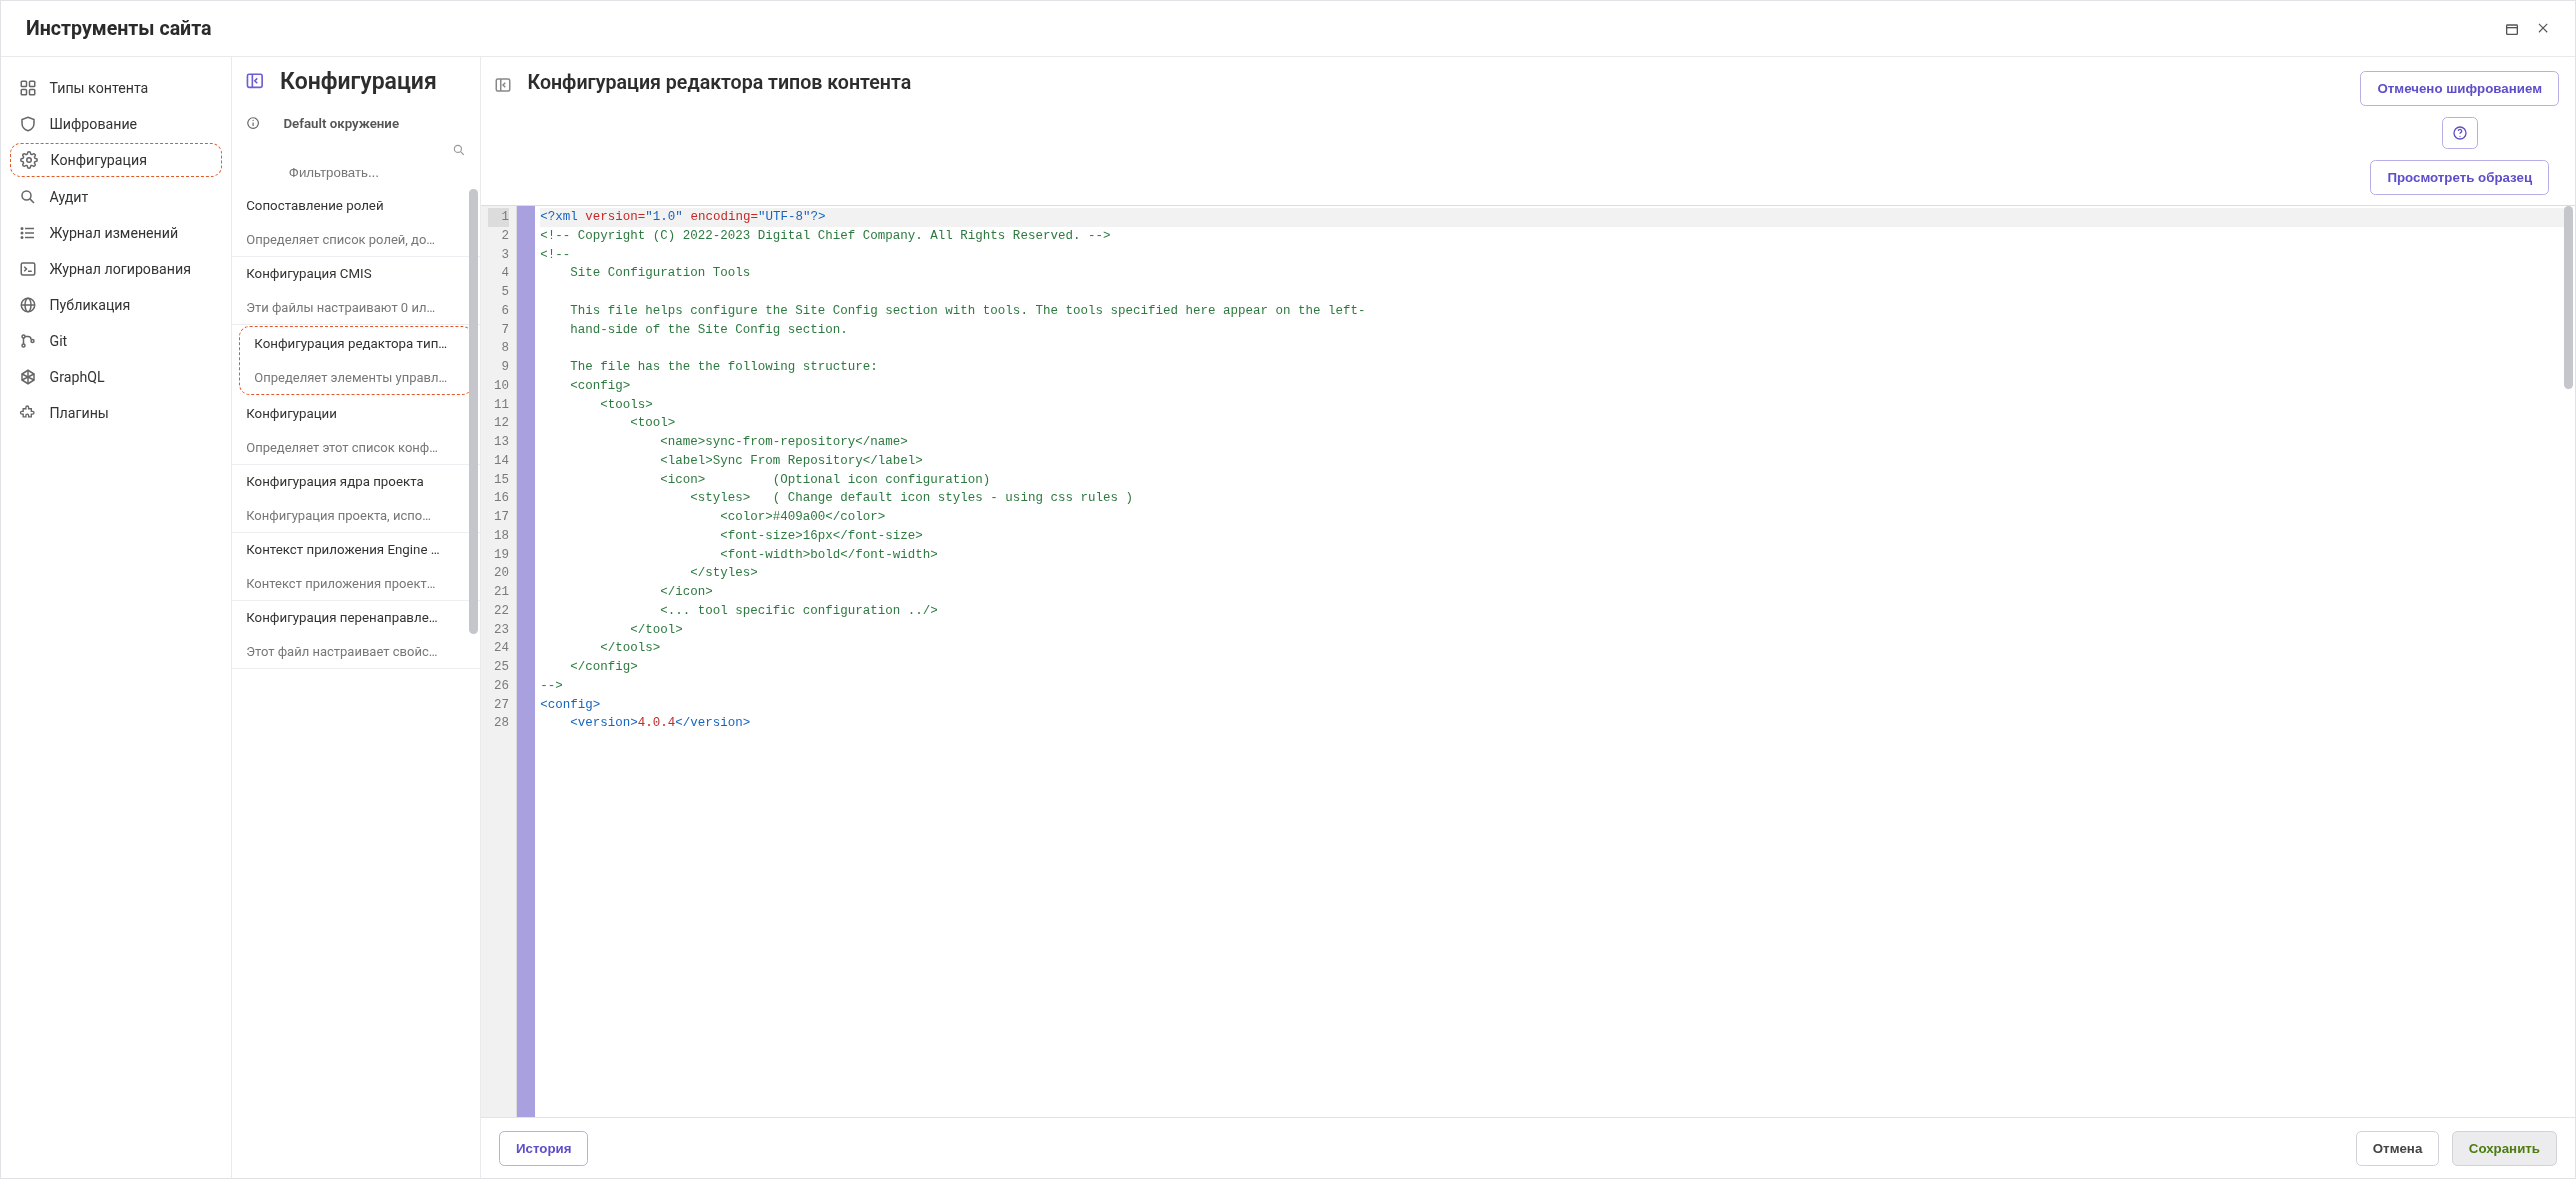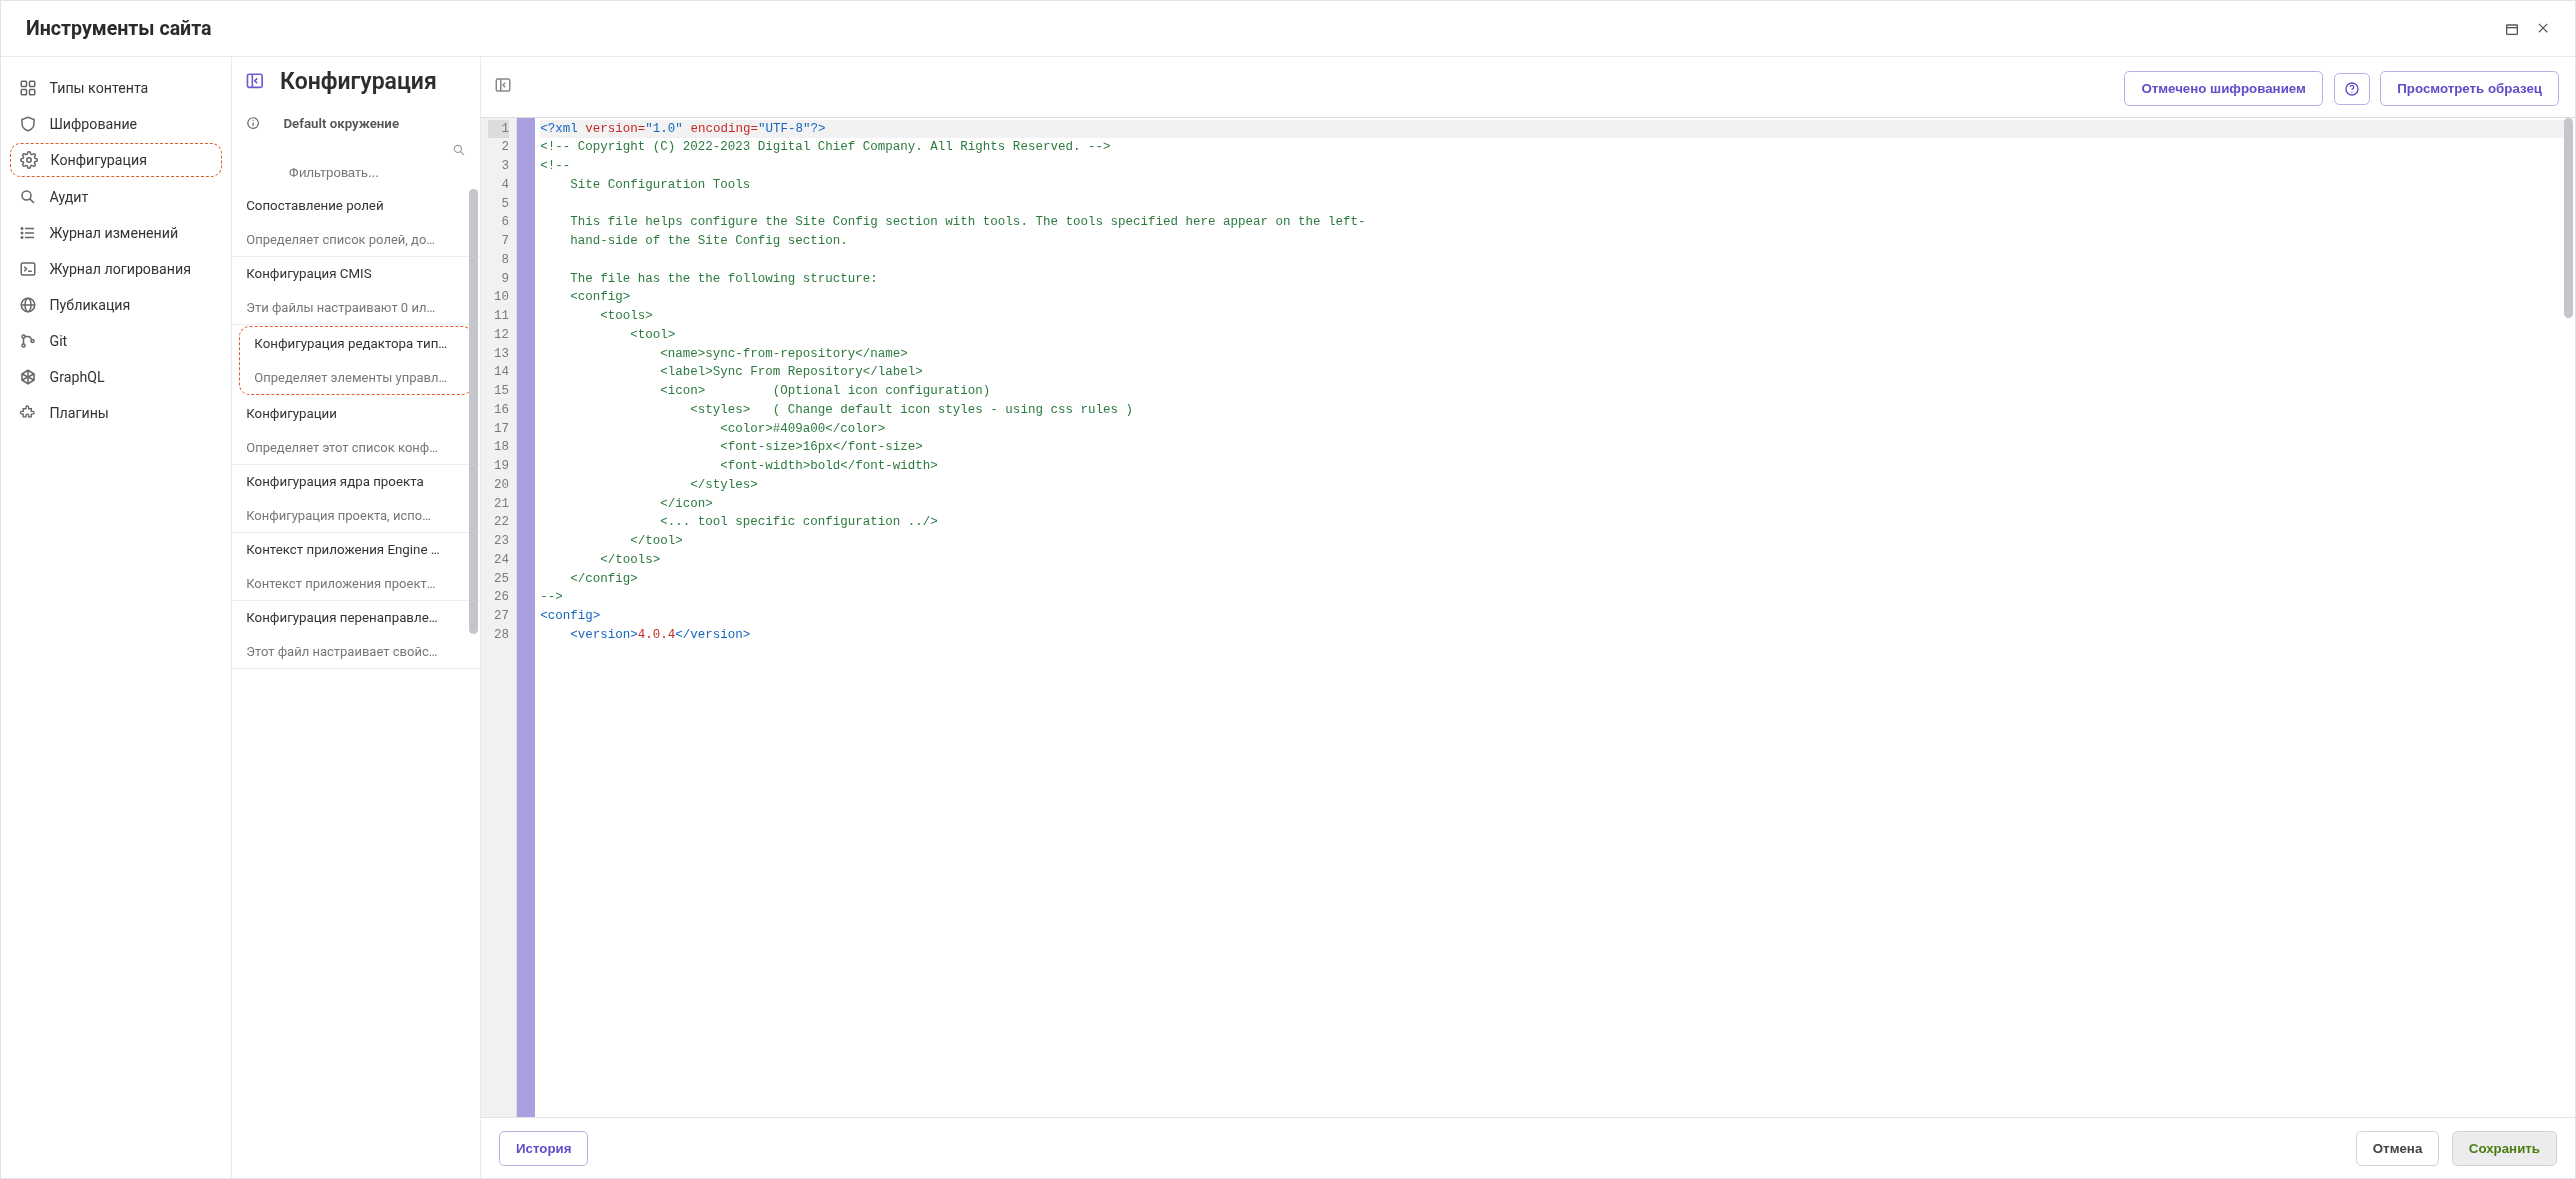--- a/index.html
+++ b/index.html
@@ -36,21 +36,21 @@
 .main { flex: 1; display: flex; flex-direction: column; min-width: 0; min-height: 0; }
 .main-header { display: flex; align-items: center; gap: 16px; padding: 9px 16px 10.7px 12.5px; border-bottom: 0.9px solid #ddd; }
 .main-header .collapse-icon { color: #6b5dd3; width: 19.6px; height: 19.6px; cursor: pointer; }
 .main-header h2 { font-size: 23px; font-weight: 600; color: #2d2d2d; }
 
 .detail-header { display: flex; align-items: flex-start; gap: 16px; padding: 14.2px 16px 10.7px 12.5px; }
 .detail-header .collapse-icon2 { color: #888; width: 18px; height: 18px; cursor: pointer; margin-top: 5.3px; }
 .detail-title-block { flex: 1; min-width: 0; overflow: hidden; }
 .detail-title-block h3 { font-size: 19.6px; font-weight: 600; color: #2d2d2d; white-space: nowrap; overflow: hidden; text-overflow: ellipsis; }
 .detail-title-block .sub { font-size: 12.5px; color: #666; white-space: nowrap; overflow: hidden; text-overflow: ellipsis; margin-top: 3.6px; }
-.detail-actions { display: flex; gap: 10.7px; align-items: center; }
+.detail-actions { display: flex; gap: 10.7px; align-items: center; flex-direction: column; }
 .btn { border: 0.9px solid #b7aee8; background: #fff; color: #5d4ec9; padding: 9px 16px; border-radius: 5.3px; font-size: 13.3px; font-weight: 600; cursor: pointer; }
 .btn.icon-btn { padding: 7.1px 9px; font-size: 14.2px; }
 
 
 .editor { flex: 1; display: flex; font-family: "Consolas","Courier New",monospace; font-size: 12.5px; line-height: 1.5; overflow: hidden; border-top: 0.9px solid #ddd; position: relative; min-height: 0; }
 .gutter { background: #f1f1f1; border-right: 0.9px solid #ddd; color: #7a7a7a; text-align: right; padding: 1.8px 7.1px; user-select: none; min-width: 36px; }
 .gutter .gline.hl { background: #dcdcdc; }
 .fold { width: 18px; background: #a9a0e0; }
 .code { flex: 1; padding: 1.8px 5.3px; white-space: pre; overflow: auto; color: #2c7a3f; }
 .code .c-tag { color: #1565c0; }
@@ -265,20 +265,21 @@
     <div class="main">
       <div class="detail-header">
         <span class="collapse-icon2">
           <svg width="18" height="18" viewBox="0 0 24 24" fill="none" stroke="currentColor" stroke-width="2">
               <rect x="3" y="4" width="18" height="16" rx="2"></rect>
               <line x1="9" y1="4" x2="9" y2="20"></line>
               <polyline points="15 9 12 12 15 15"></polyline>
             </svg>
         </span>
         <div class="detail-title-block">
+          <h3>Конфигурация редактора типов контента</h3>
         </div>
         <div class="detail-actions">
           <button class="btn">Отмечено шифрованием</button>
           <button class="btn icon-btn">
             <svg width="16" height="16" viewBox="0 0 24 24" fill="none" stroke="currentColor" stroke-width="2">
                 <circle cx="12" cy="12" r="9"></circle>
                 <path d="M9.5 9a2.5 2.5 0 1 1 3.5 2.3c-.9.4-1 1-1 1.7"></path>
                 <circle cx="12" cy="17" r="1" fill="currentColor" stroke="none"></circle>
               </svg>
           </button>

